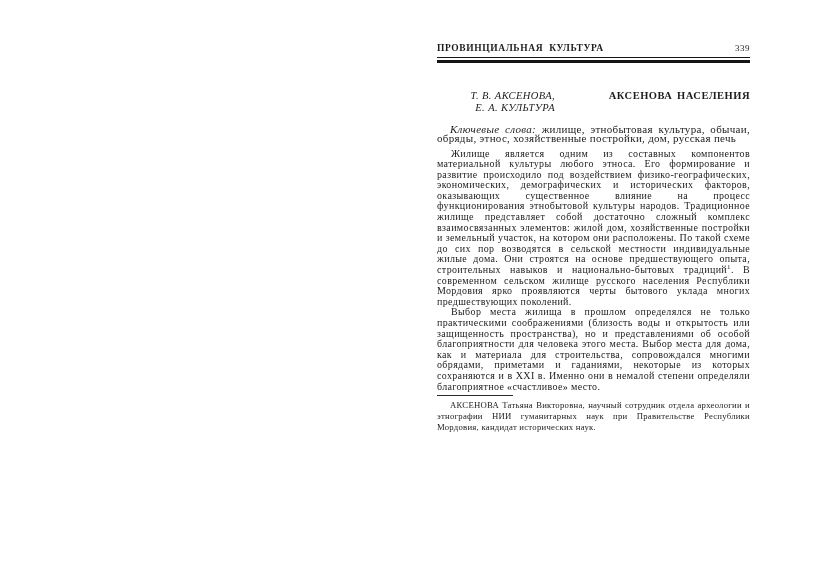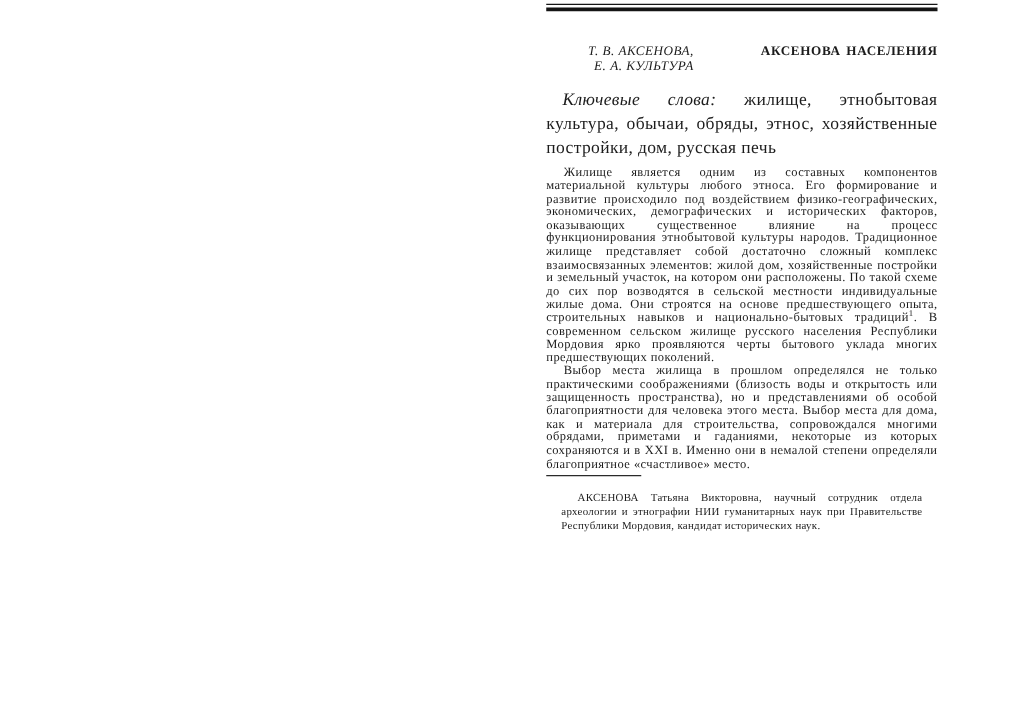--- a/index.html
+++ b/index.html
@@ -68,22 +68,22 @@
     flex: 1;
     font-weight: bold;
     font-size: 10.5px;
     line-height: 12px;
     letter-spacing: 0.5px;
     word-spacing: 1.5px;
   }
   
   .keywords {
     margin-top: 11px;
-    font-size: 14px;
-    line-height: 19px;
+    font-size: 11px;
+    line-height: 9px;
     text-align: justify;
     letter-spacing: 0.3px;
   }
   .keywords p {
     margin: 0;
     text-indent: 13px;
   }
   .keywords em {
     font-style: italic;
   }
@@ -112,30 +112,34 @@
     margin-top: 3px;
   }
   .footnotes {
     margin-top: 4px;
     font-size: 8.7px;
     line-height: 11px;
     text-align: justify;
     letter-spacing: 0.25px;
   }
   .footnotes p {
-    margin: 12px;
+    margin: 0;
     text-indent: 13px;
   }
 </style>
 </head>
 <body>
 
 <div class="canvas">
   <div class="content">
 
+    <div class="running-header">
+      <span class="rh-title">ПРОВИНЦИАЛЬНАЯ КУЛЬТУРА</span>
+      <span class="rh-page">339</span>
+    </div>
     <div class="rule-thin"></div>
     <div class="rule-thick"></div>
 
     <div class="byline-title">
       <div class="authors">
         <div>Т. В. АКСЕНОВА,</div>
         <div>Е. А. КУЛЬТУРА</div>
       </div>
       <div class="article-title">
         <div>АКСЕНОВА НАСЕЛЕНИЯ</div>

